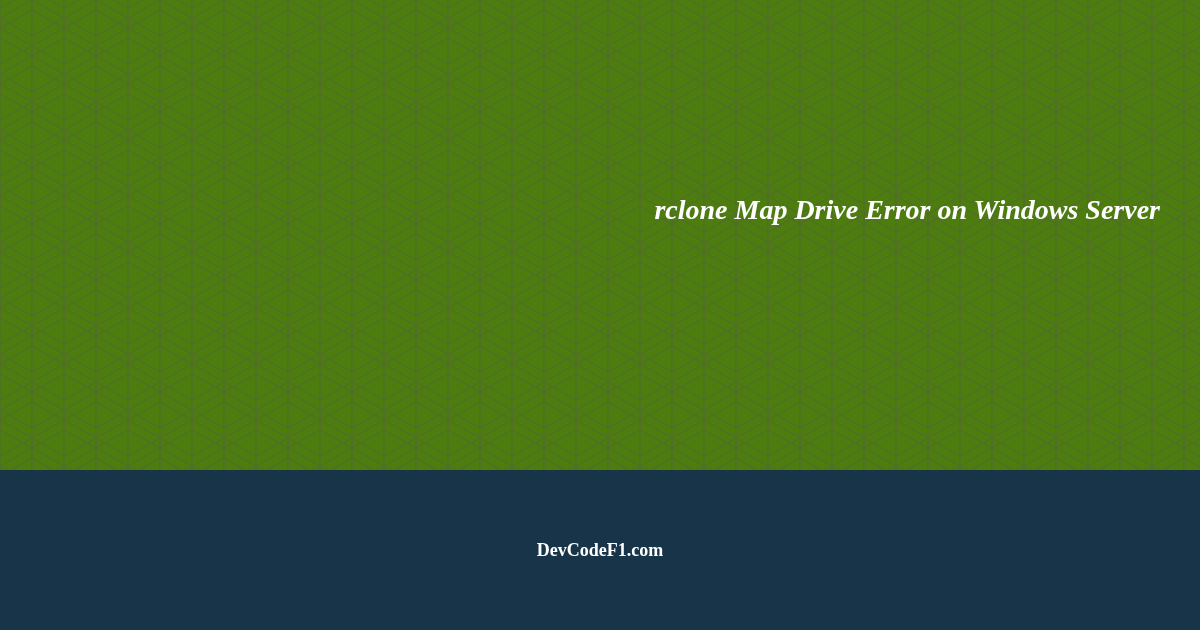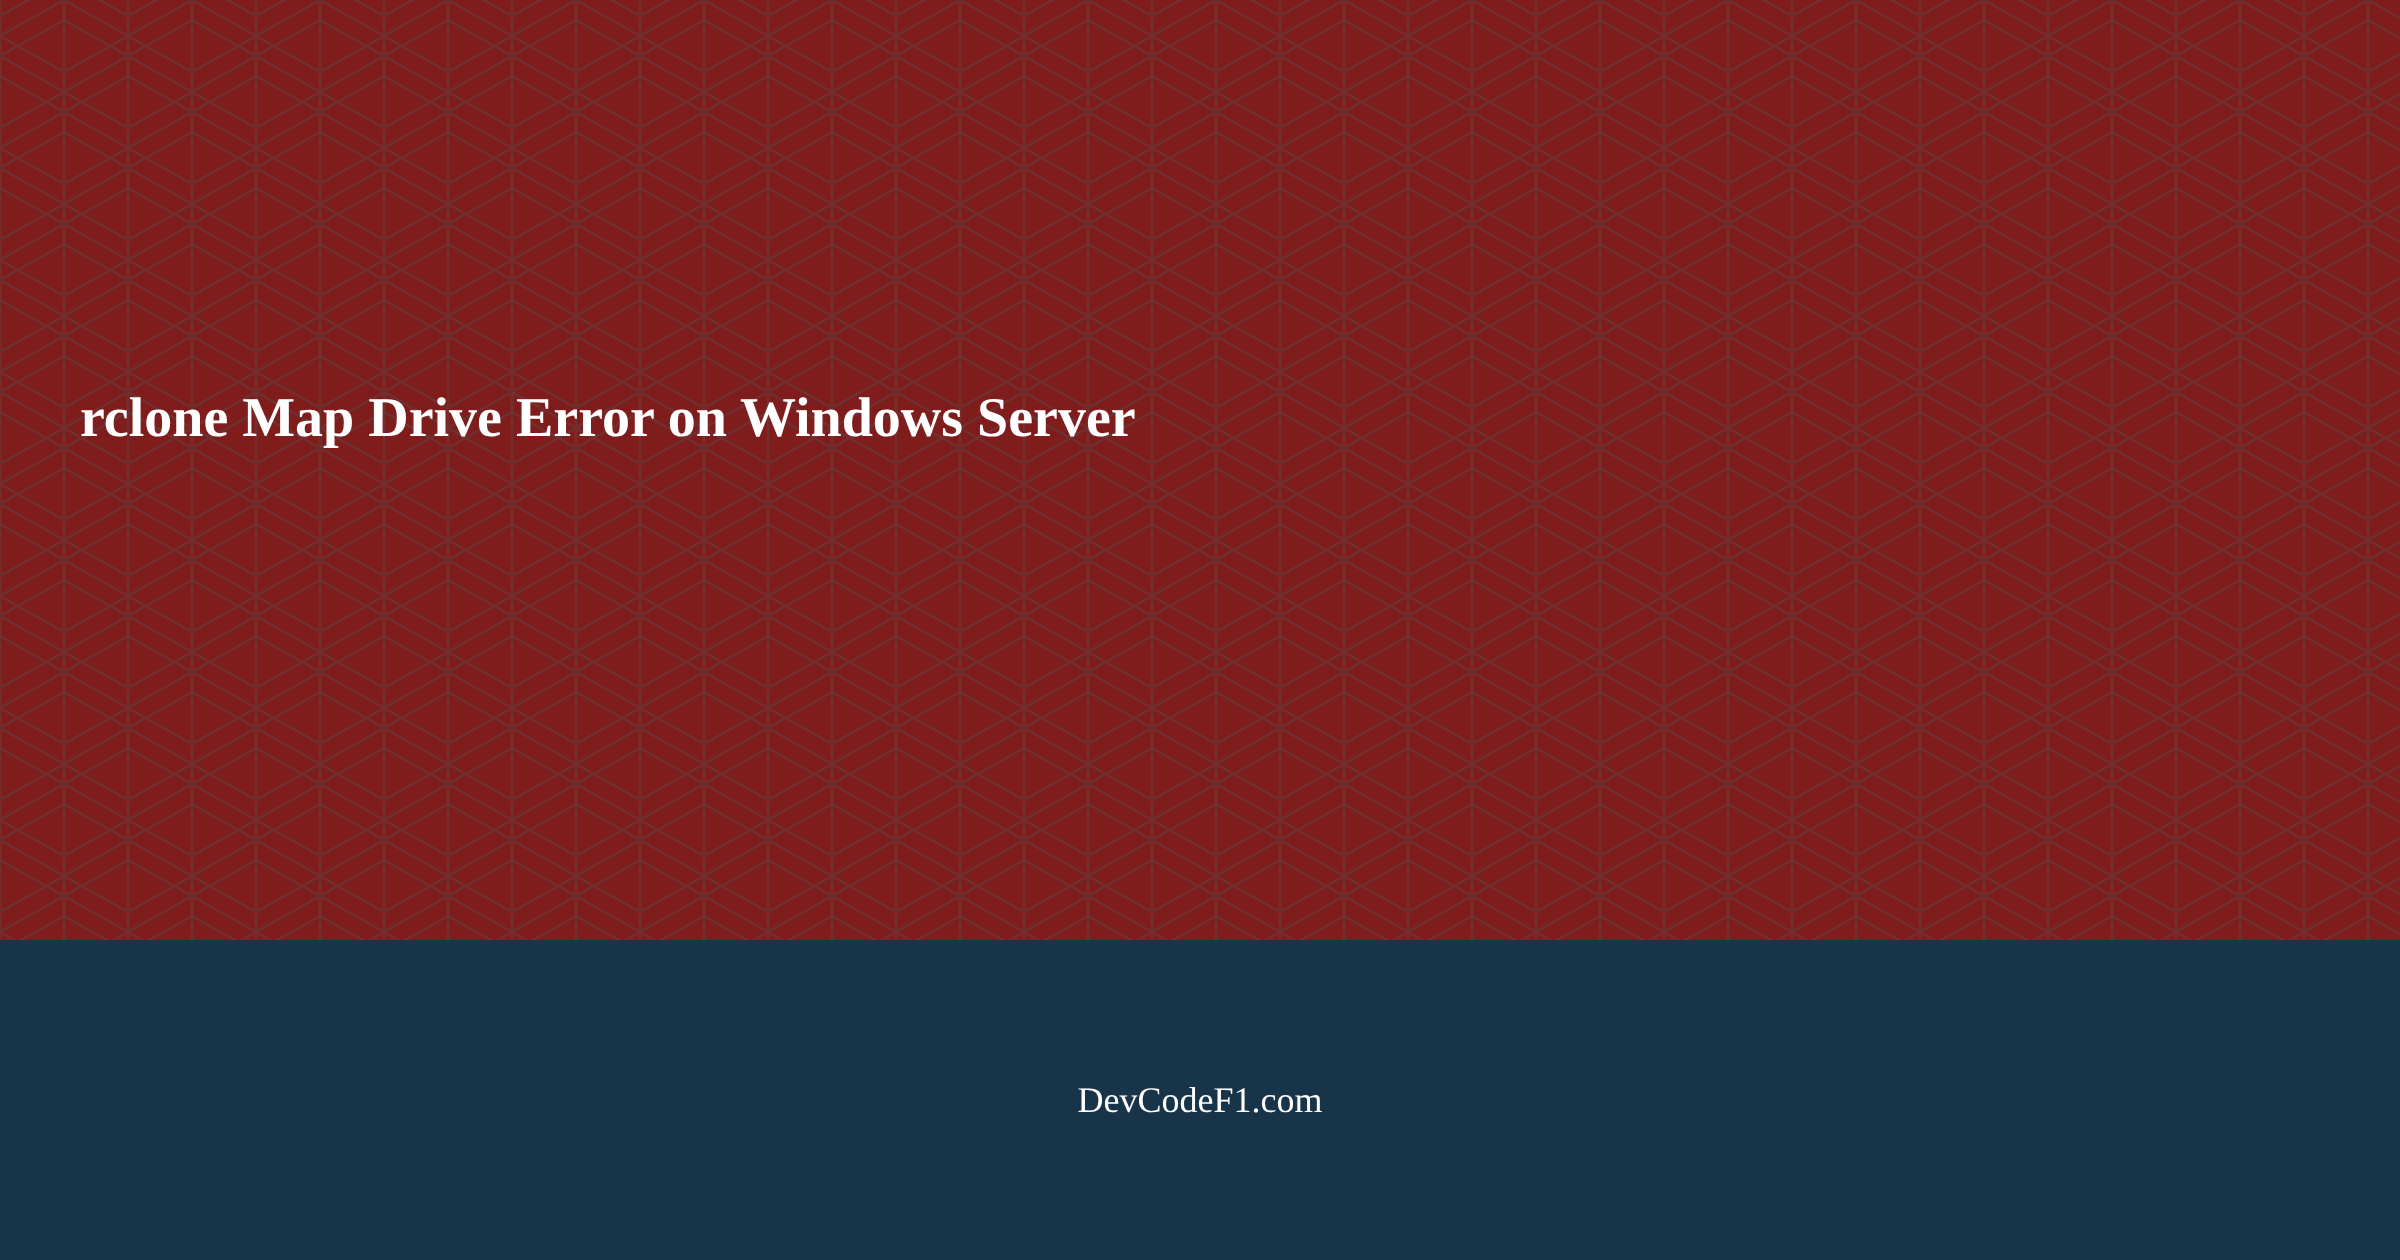--- a/index.html
+++ b/index.html
@@ -14,25 +14,26 @@
       font-family: Georgia, 'Times New Roman', serif;
     }
     .container {
       width: 100%;
       height: 100%;
       display: flex;
       flex-direction: column;
     }
     .hero {
       flex: 1;
-      background-color: #7f1d1d;
+      background-color: #4d7c0f;
       position: relative;
       display: flex;
       align-items: center;
-      justify-content: flex-start;
+      justify-content: flex-end;
+      font-style: italic;
     }
     .cube-pattern {
       position: absolute;
       top: 0;
       left: 0;
       width: 100%;
       height: 100%;
       opacity: 0.35;
     }
     .title {
@@ -48,21 +49,21 @@
     .footer {
       height: 160px;
       background-color: #173449;
       display: flex;
       align-items: center;
       justify-content: center;
     }
     .site-name {
       color: #ffffff;
       font-size: 18px;
-      font-weight: normal;
+      font-weight: bold;
     }
   </style>
 </head>
 <body>
 
 <div class="container">
   <div class="hero">
     <svg class="cube-pattern" xmlns="http://www.w3.org/2000/svg">
       <defs>
         <pattern id="cubes" x="0" y="0" width="64" height="56" patternUnits="userSpaceOnUse">

